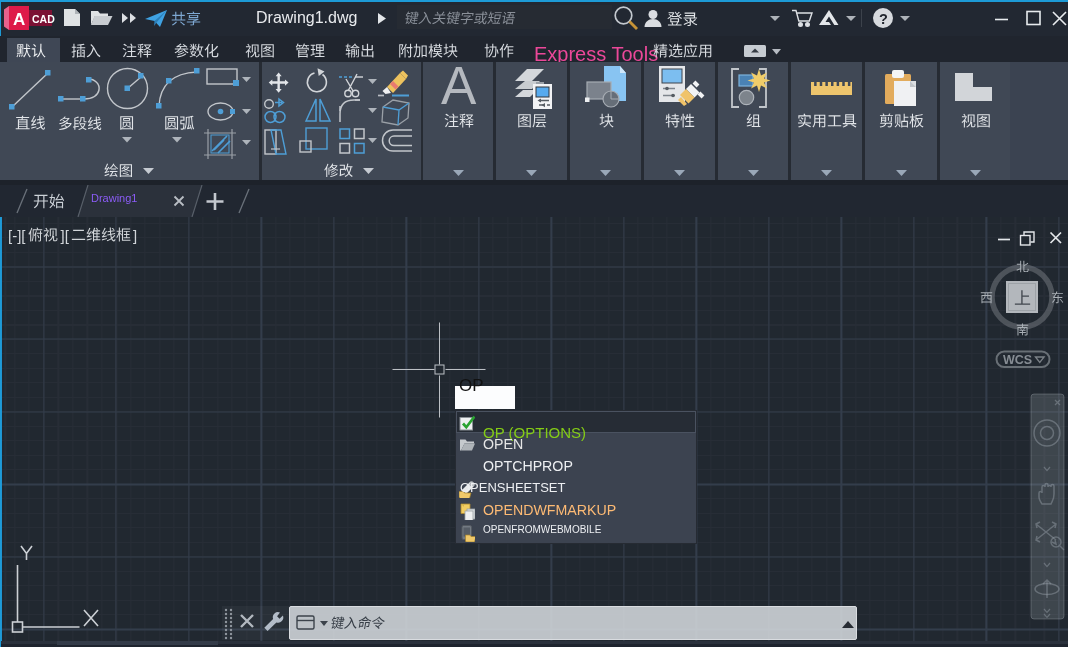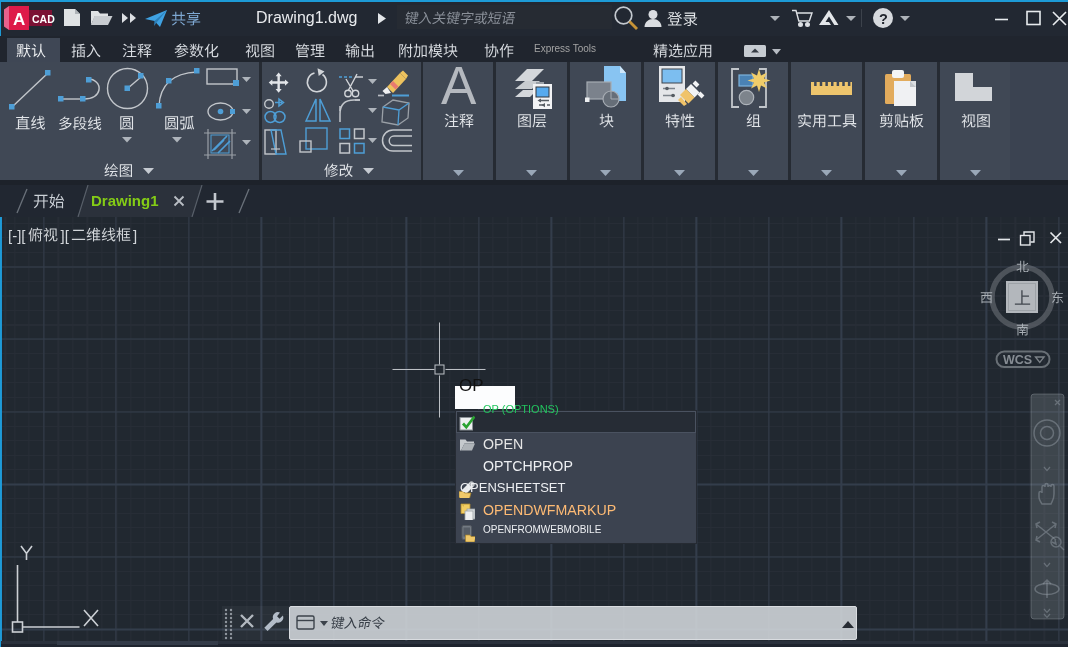--- a/index.html
+++ b/index.html
@@ -102,21 +102,21 @@
 </g>
     </svg>
 <div class="a" style="left:455px;top:386px;width:60px;height:23px;background:#fcfdfe"></div>
 <div class="lat" style="left:459px;top:376px;font-size:17px;color:#111">OP</div>
 <div class="a" style="left:455px;top:410px;width:242px;height:134px;background:#3c4350;border:1px solid #262b33"></div>
 <div class="a" style="left:456px;top:411px;width:240px;height:22px;background:#262c35;border:1px solid #4a5260"></div>
 <svg class="t" style="left:459px;top:414.0px" width="16" height="17">
       <rect x="1" y="3.5" width="12.5" height="12.5" fill="#edeff0" stroke="#8a9096"></rect>
       <path d="M4 9.5l3.3 3.7L15.5 2.5" fill="none" stroke="#2aa331" stroke-width="2.7"></path>
     </svg>
-<div class="lat" style="left:483px;top:403px;font-size:11px;color:#22c55e">OP (OPTIONS)</div>
+<div class="lat" style="left:483px;top:424px;font-size:15px;color:#84cc16">OP (OPTIONS)</div>
 <svg class="t" style="left:459px;top:436.2px" width="16" height="17">
       <path d="M1 14.5V3.5h5.5L8 5.5h7v2H5.5l-3.5 7z" fill="#c6cace"></path>
       <path d="M5.5 7.5H16l-3 7H2z" fill="#aeb3b8"></path>
     </svg>
 <div class="lat" style="left:483px;top:435.7px;font-size:14.2px;color:#e5e5e5">OPEN</div>
 <div class="lat" style="left:483px;top:457.8px;font-size:14.2px;color:#edeff2">OPTCHPROP</div>
 <svg class="t" style="left:459px;top:480.5px" width="16" height="17">
       <g>
         <path d="M3 9L10.5 1.5a2.8 2.8 0 0 1 4 4L7 13z" fill="#e8eaec" stroke="#9aa0a5" stroke-width="0.9"></path>
         <circle cx="12.5" cy="3.5" r="1.6" fill="#c8ccd0" stroke="#9aa0a5" stroke-width="0.8"></circle>
@@ -345,21 +345,21 @@
         <use href="#u6a21" transform="translate(30.0,14.25) scale(0.01500,-0.01500)"></use>
         <use href="#u5757" transform="translate(45.0,14.25) scale(0.01500,-0.01500)"></use>
       </g>
     </svg>
 <svg class="t" style="left:484.2px;top:41.5px" width="34" height="20">
       <g fill="#d7dbe0">
         <use href="#u534f" transform="translate(0.0,14.25) scale(0.01500,-0.01500)"></use>
         <use href="#u4f5c" transform="translate(15.0,14.25) scale(0.01500,-0.01500)"></use>
       </g>
     </svg>
-<div class="lat" style="left:534px;top:42.5px;font-size:10px;color:#a3a3a3">Express Tools</div>
+<div class="lat" style="left:534px;top:42.5px;font-size:20px;color:#ec4899">Express Tools</div>
 <svg class="t" style="left:652.5px;top:41.5px" width="64" height="20">
       <g fill="#d7dbe0">
         <use href="#u7cbe" transform="translate(0.0,14.25) scale(0.01500,-0.01500)"></use>
         <use href="#u9009" transform="translate(15.0,14.25) scale(0.01500,-0.01500)"></use>
         <use href="#u5e94" transform="translate(30.0,14.25) scale(0.01500,-0.01500)"></use>
         <use href="#u7528" transform="translate(45.0,14.25) scale(0.01500,-0.01500)"></use>
       </g>
     </svg>
 <svg class="t" style="left:744px;top:45px" width="40" height="14">
 <rect x="0" y="0" width="22" height="12" rx="1.5" fill="#c6cbd1"></rect>
@@ -663,21 +663,21 @@
       <g fill="#ccd1d7">
         <use href="#u5f00" transform="translate(0.0,15.01) scale(0.01580,-0.01580)"></use>
         <use href="#u59cb" transform="translate(15.8,15.01) scale(0.01580,-0.01580)"></use>
       </g>
     </svg>
 <svg class="t" style="left:66px;top:185px" width="140" height="32">
       <path d="M22 0h114l-10 32H12z" fill="#2b313b"></path>
       <path d="M22 0L12 32" stroke="#59606a" stroke-width="1.2"></path>
       <path d="M136 0l-10 32" stroke="#59606a" stroke-width="1.2"></path>
     </svg>
-<div class="lat" style="left:91px;top:192px;font-size:15px;font-weight:bold;color:#84cc16">Drawing1</div>
+<div class="lat" style="left:91px;top:192px;font-size:11px;font-weight:normal;color:#8b5cf6">Drawing1</div>
 <svg class="t" style="left:172px;top:194px" width="14" height="14">
 <path d="M2.5 2.5l9 9M11.5 2.5l-9 9" stroke="#b9bec4" stroke-width="1.8"></path>
     </svg>
 <svg class="t" style="left:205px;top:192px" width="20" height="19">
 <path d="M10 1v17M1.5 9.5h17" stroke="#c3c8ce" stroke-width="2.6"></path>
     </svg>
 <svg class="t" style="left:236px;top:188px" width="16" height="26">
       <path d="M13 1L3 25" stroke="#6a717a" stroke-width="1.3"></path>
     </svg>
 <svg width="0" height="0" style="position:absolute">

